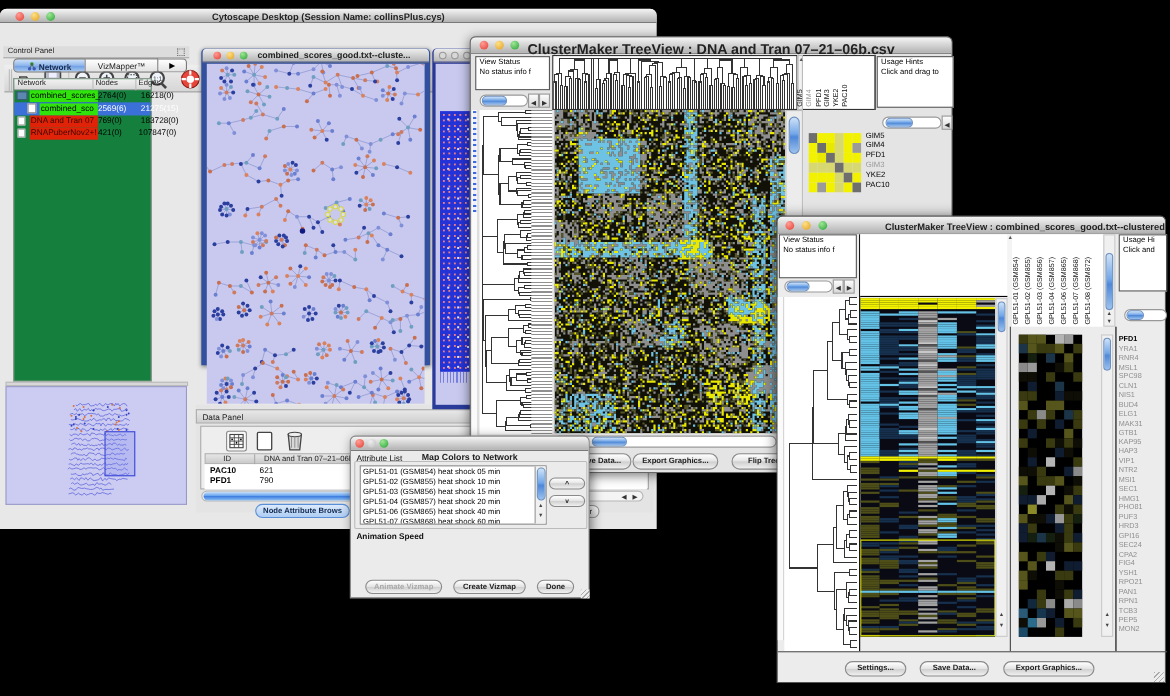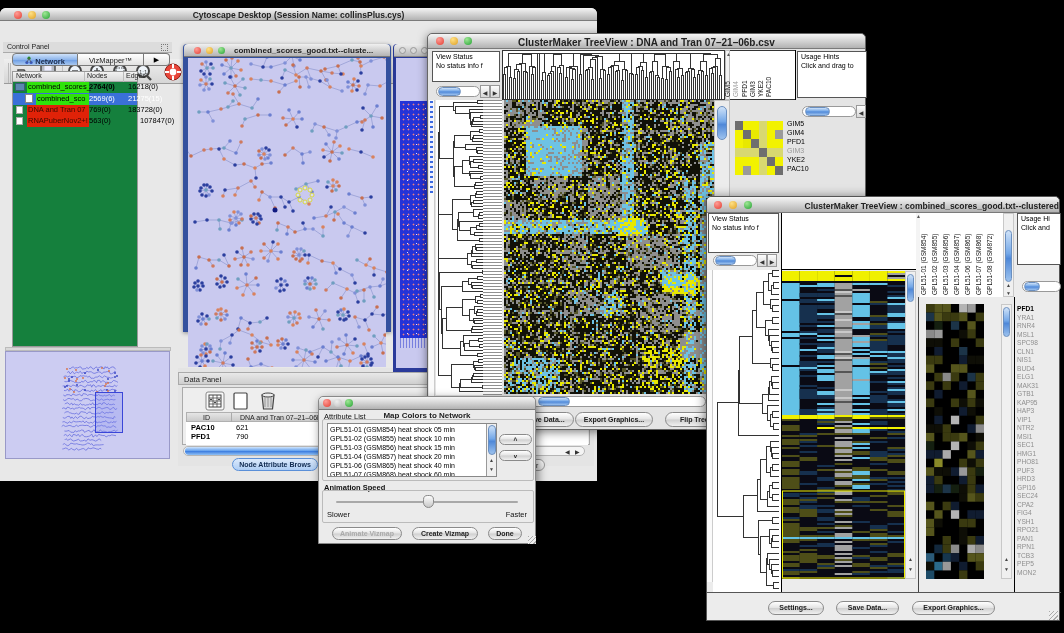--- a/index.html
+++ b/index.html
@@ -95,40 +95,40 @@
       <div class="abs" style="left:0;top:0;width:100%;height:10px;background:linear-gradient(#f2f2f2,#d8d8d8);border-bottom:1px solid #aaa;font-size:7px;color:#222;">
         <span class="abs" style="left:3px;">Network</span>
           <span class="abs" style="left:74px;">Nodes</span>
           <span class="abs" style="left:113px;">Edges</span>
         <i class="abs" style="left:71px;top:0;width:1px;height:10px;background:#bbb;"></i>
         <i class="abs" style="left:110px;top:0;width:1px;height:10px;background:#bbb;"></i>
       </div>
       <div class="abs" style="left:0;top:10px;width:100%;height:11px;font-size:7.5px;color:#000;">
         <span class="abs" style="left:2px;top:1px;width:10px;height:8px;background:#5b87b0;border:1px solid #3a5a78;border-radius:1px;"></span>
         <span class="abs" style="left:14px;top:0px;width:62px;height:11px;background:#2fe30b;padding-left:1px;">combined_scores_</span>
-        <span class="abs" style="left:76px;top:0px;font-weight:bold;">2764(0)</span>
+        <span class="abs" style="left:76px;top:0px;">2764(0)</span>
           <span class="abs" style="left:115px;top:0px;">16218(0)</span>
       </div>
       <div class="abs" style="left:0;top:21px;width:100%;height:12px;background:#3a70d8;font-size:7.5px;color:#fff;">
         <span class="abs" style="left:12px;top:1px;width:8px;height:9px;background:#fff;border:1px solid #888;"></span>
         <span class="abs" style="left:23px;top:1px;width:53px;height:11px;background:#2fe30b;color:#000;padding-left:1px;">combined_sco</span>
         <span class="abs" style="left:76px;top:1px;">2569(6)</span>
           <span class="abs" style="left:115px;top:1px;">21275(15)</span>
       </div>
       <div class="abs" style="left:0;top:33px;width:100%;height:11px;font-size:7.5px;color:#000;">
         <span class="abs" style="left:3px;top:1px;width:7px;height:8px;background:#fff;border:1px solid #aaa;"></span>
         <span class="abs" style="left:14px;top:0px;width:62px;height:11px;background:#e02208;color:#3c0a00;padding-left:1px;">DNA and Tran 07</span>
         <span class="abs" style="left:76px;top:0px;">769(0)</span>
           <span class="abs" style="left:115px;top:0px;">183728(0)</span>
       </div>
       <div class="abs" style="left:0;top:44px;width:100%;height:11px;font-size:7.5px;color:#000;">
         <span class="abs" style="left:3px;top:1px;width:7px;height:8px;background:#fff;border:1px solid #aaa;"></span>
         <span class="abs" style="left:14px;top:0px;width:62px;height:11px;background:#e02208;color:#3c0a00;padding-left:1px;">RNAPuberNov2+!</span>
-        <span class="abs" style="left:76px;top:0px;">563(0)</span>
-          <span class="abs" style="left:127px;top:0px;">107847(0)</span>
+        <span class="abs" style="left:76px;top:0px;">421(0)</span>
+          <span class="abs" style="left:113px;top:0px;">107847(0)</span>
       </div>
     </div>
 
     <div class="abs" style="left:2px;top:305px;width:166px;height:4px;background:#d8d8d8;border:1px solid #bbb;"></div>
     <div class="abs" style="left:2px;top:309px;width:165px;height:108px;background:#ccccf2;border:1px solid #9999c8;">
       <div class="abs" style="left:53px;top:14px;">
           <svg width="62" height="88" style="position:absolute;left:0;top:0">
             <path d="M9.9 2.0L11.0 3.0L12.0 2.0L14.1 0.8L15.8 2.3L16.8 1.7L18.7 1.9L20.5 1.0L21.8 0.9L23.4 3.2L25.1 2.8L26.6 2.7L27.7 1.4L29.5 2.6L31.0 0.8L32.4 1.2L33.7 2.9L34.9 3.1L37.0 0.8L38.4 2.0L39.5 1.8L41.6 0.9L43.3 0.9L45.0 3.1L46.2 0.6L47.3 2.1L48.3 0.8L49.9 3.2L51.4 1.7L53.2 0.9L54.9 1.1L56.6 3.3M8.2 6.5L9.9 5.5L11.3 7.9L13.5 5.4L15.3 7.8L16.6 6.8L17.6 6.1L19.5 6.8L21.4 5.3L22.8 7.5L24.5 6.4L26.0 7.9L27.7 5.2L29.6 6.0L31.2 5.7L32.7 6.0L33.8 6.9L34.9 7.3L35.9 7.3L37.9 6.5L39.8 5.8L41.7 6.3L42.9 7.8L44.4 6.1L46.4 6.1L48.2 5.6L50.3 5.8L51.3 7.8L52.5 7.8L54.7 6.8L55.7 5.3L57.0 6.2M4.4 11.0L5.9 10.0L7.5 10.0L8.6 11.2L10.5 9.8L12.0 11.6L13.9 10.7L16.0 10.1L17.9 11.8L19.9 11.0L21.0 9.7L22.7 10.1L24.4 9.8L26.4 10.2L27.4 10.1L28.9 11.2L30.4 10.1L32.0 12.3L33.6 12.2L34.7 12.4L36.7 11.1L38.3 11.1L40.4 9.8L42.2 11.1L43.6 11.6L45.4 9.9L47.3 10.9L48.9 11.4L49.9 11.3L51.4 12.1L52.7 11.9L54.5 11.3M5.5 15.5L7.2 15.8L9.0 15.2L10.1 14.6L11.8 14.6L12.9 15.1L14.5 15.6L15.5 16.3L16.9 16.3L17.9 16.8L19.6 16.8L21.8 16.4L22.9 15.1L24.2 16.3L25.5 14.7L26.6 14.4L28.7 16.8L30.2 16.2L31.7 15.6L33.2 15.9L34.5 14.8L36.1 14.7L37.6 16.7L38.6 14.4L40.6 14.3L41.9 16.5L43.6 14.7L44.7 14.9L46.0 16.3L48.2 16.3L50.3 16.7L52.3 16.7L54.5 14.4L55.9 14.8L57.6 15.5L59.0 16.4M3.6 20.0L4.9 19.9L6.7 20.2L8.2 19.1L9.7 19.5L10.9 20.1L12.1 20.6L13.9 19.0L15.6 19.5L17.2 20.3L19.1 21.1L21.0 19.2L22.6 19.5L23.6 20.1L25.2 21.0L26.6 20.9L28.2 18.9L30.1 19.4L31.7 18.8L32.7 21.2L33.8 19.0L35.0 18.9L37.0 21.4L38.7 19.7L40.8 20.0L42.0 20.5L43.4 19.4L44.8 19.7L46.0 20.3L48.0 20.2L49.1 20.5L50.1 19.9L52.1 20.5L54.2 20.7L55.5 19.0L57.1 20.5L58.4 19.5M5.0 24.5L6.7 24.6L8.8 23.2L10.1 25.3L11.9 23.4L13.0 23.7L14.7 25.6L15.9 23.7L17.8 24.3L19.8 25.9L21.9 25.1L23.5 23.3L25.5 24.2L27.0 24.9L29.2 24.7L31.3 25.8L32.4 24.1L34.4 25.2L36.6 23.6L38.2 25.7L39.9 25.0L42.1 23.6L43.1 25.5L44.8 23.7L46.8 23.9L48.0 23.9L49.0 24.2L51.0 24.4L53.1 23.2L54.3 23.5L56.0 23.7L57.8 24.6M4.3 29.0L6.3 30.2L7.5 28.7L9.6 28.7L10.9 28.9L12.2 30.0L13.9 27.9L16.1 29.1L17.4 29.3L19.5 28.6L20.5 28.2L21.6 29.1L23.0 30.0L24.2 27.6L25.8 27.9L27.2 28.2L28.4 29.4L30.5 28.6L32.3 28.5L34.4 29.1L35.4 29.7L36.7 27.7L37.7 30.0L39.5 28.6L41.2 29.6L42.3 29.6L44.1 30.2L45.2 29.2L46.8 30.0L48.3 29.5L50.3 28.6L52.0 30.1L53.0 30.3L54.4 28.9L55.7 29.8M4.1 33.5L5.3 34.6L7.2 34.0L8.5 32.8L10.1 32.3L12.2 33.2L14.3 32.6L16.1 34.3L17.9 33.3L18.9 33.3L20.4 34.7L22.5 34.8L24.7 32.6L25.8 32.9L26.8 32.4L28.5 32.7L30.2 33.2L31.5 34.8L32.7 34.6L34.4 34.0L35.6 34.2L37.6 32.7L39.2 33.9L40.8 34.2L42.5 33.0L44.3 34.3L45.9 33.8L47.7 33.4L48.8 33.2L50.7 34.1L51.8 33.4L53.5 33.6L54.7 33.9L56.5 33.6M5.8 38.0L6.8 37.4L8.6 36.8L10.8 38.6L12.7 37.1L13.7 39.0L15.3 37.8L16.9 38.8L18.4 38.8L19.6 39.3L21.4 37.5L23.0 39.1L24.4 38.6L26.5 39.3L27.8 38.8L29.5 38.9L30.6 37.8L32.1 38.9L33.7 36.7L34.9 38.9L37.0 38.2L38.1 38.8L40.1 37.4L41.7 37.4L42.8 38.7L43.9 36.8L46.0 36.9L48.0 38.9L49.3 37.6L50.5 38.6L52.7 38.7L54.3 38.1L55.8 38.6M3.1 42.5L4.9 41.8L7.1 43.1L8.3 41.2L10.0 41.5L11.6 42.8L13.6 42.2L15.3 43.4L16.4 42.0L18.4 42.1L20.5 41.3L21.6 42.1L23.2 42.1L24.4 42.4L26.5 43.7L28.3 41.8L30.0 41.5L31.0 43.3L32.4 41.5L34.3 41.4L35.6 41.5L37.7 43.0L38.9 41.3L41.0 41.5L42.9 43.0L44.6 42.4L46.1 41.9L47.8 41.5L49.4 41.8L50.8 43.6L52.5 42.9L54.3 41.1L56.2 43.5L58.1 42.6M5.4 47.0L6.7 46.1L8.1 45.7L9.4 45.8L10.4 46.7L11.4 46.9L13.4 47.6L14.5 47.6L15.7 47.9L17.5 47.1L19.0 48.3L20.3 48.1L21.5 45.9L22.8 45.7L24.8 46.1L26.5 46.4L27.9 47.8L29.6 46.3L31.5 46.0L32.5 47.5L34.5 47.7L36.4 48.2L38.5 47.2L39.7 47.2L41.2 47.6L42.6 45.8L43.8 46.0L45.7 47.5L47.4 46.5L49.2 46.9L50.8 46.2L53.0 46.8L54.6 46.2M3.8 51.5L5.3 52.2L6.7 51.8L8.5 50.5L10.5 50.3L11.8 52.4L12.9 50.9L14.4 52.7L16.6 50.7L18.4 52.4L20.0 51.0L21.2 50.3L22.2 50.2L24.1 51.8L25.2 52.7L27.4 51.3L28.8 52.6L30.6 52.2L31.8 52.1L33.3 50.3L34.4 50.8L35.7 50.9L37.8 51.2L39.0 50.4L40.1 51.2L41.6 50.3L43.2 51.1L44.2 51.4L45.4 50.6L47.3 51.3L48.8 51.7L50.6 51.9L52.8 52.1L54.2 52.8L55.2 50.6L56.4 51.2M3.4 56.0L5.2 55.6L6.8 56.5L8.9 57.3L10.3 55.7L12.5 57.0L14.5 54.9L15.9 55.8L17.3 55.9L19.4 55.7L21.0 55.5L22.7 56.1L23.9 54.8L25.8 56.9L27.2 55.2L28.4 56.3L30.1 57.2L31.9 56.2L33.6 57.1L35.7 55.1L36.8 55.0L37.9 57.0L40.0 56.0L41.9 56.5L43.7 55.7L45.9 55.5L47.0 54.7L48.9 56.8L50.9 56.8L52.2 55.6L53.6 57.0L54.6 55.5L56.3 56.4L57.3 54.9M2.7 60.5L4.3 59.2L6.3 60.4L8.1 60.1L10.1 59.4L12.1 59.8L13.7 60.7L15.5 60.6L17.4 59.2L19.1 60.5L20.8 59.4L22.6 59.3L23.7 59.2L25.9 59.6L27.7 59.3L29.4 59.7L31.1 61.2L33.0 60.6L34.8 59.1L35.9 59.8L37.4 61.2L38.5 59.7L40.1 60.0L41.2 59.9L42.2 59.1L44.2 60.0L46.1 59.8L48.0 61.6L49.0 60.8L51.1 61.3L52.2 61.1L54.1 59.5L55.9 60.8L57.2 61.4M5.4 65.0L7.0 65.2L8.0 65.0L10.1 64.5L11.7 66.2L13.8 66.3L14.9 66.4L16.3 64.6L17.5 65.9L19.2 64.9L20.8 65.0L22.5 64.0L24.4 64.3L25.4 66.3L26.5 65.8L28.4 64.8L30.2 64.3L31.4 66.1L33.3 65.8L34.9 63.7L36.8 66.3L38.2 65.4L39.4 66.3L41.2 63.8L43.0 65.5L44.6 65.2L46.7 65.5L48.3 66.3L50.0 65.8L51.7 65.7L53.6 65.0L55.2 64.2L57.0 65.6L58.4 63.8M4.8 69.5L6.6 68.5L8.7 70.1L10.6 68.5L11.9 69.6L13.0 70.8L14.2 68.5L16.1 68.8L17.8 69.9L19.1 68.2L20.9 70.6L22.9 68.4L24.3 69.4L25.3 70.6L27.3 70.8L29.4 70.4L30.8 69.9L32.8 68.1L33.9 70.9L35.0 70.6L36.5 68.8L37.9 70.6L39.7 68.4L41.7 69.1L43.7 69.5L45.7 69.6L47.1 70.9L49.3 69.6L50.9 69.8L52.7 68.9L54.9 69.3L57.0 69.7M5.7 74.0L7.0 72.7L8.7 74.2L10.1 73.6L11.4 72.9L13.0 74.1L14.5 75.0L16.0 74.7L17.9 74.0L19.5 73.3L21.3 75.0L23.5 74.8L25.6 74.2L27.2 75.3L29.0 72.8L31.0 74.3L33.0 73.7L34.8 74.3L36.5 75.1L38.0 74.5L40.1 72.8L42.2 74.5M3.8 78.5L5.4 77.6L6.6 78.5L8.3 79.7L10.1 79.2L11.8 77.2L13.1 77.4L14.9 78.0L16.6 78.0L17.7 77.7L19.8 78.4L21.6 78.6L23.1 79.0L25.2 78.9L27.2 78.1L28.5 77.1L30.1 77.3L31.5 78.4L32.9 77.7L34.4 79.7L36.1 79.0L38.3 78.9L40.4 79.0L42.4 78.8L44.6 78.6M3.3 83.0L4.5 82.8L6.6 82.0L8.1 82.4L9.8 84.0L11.2 83.2L12.2 82.3L13.7 83.4L15.8 84.1L17.4 82.3L19.4 84.0L21.3 83.5L23.1 82.7L24.8 82.6L26.6 84.1L28.0 83.7L29.1 81.8L30.3 82.4L31.9 82.7L34.0 81.8L36.0 82.3L37.4 82.9L38.9 83.2L39.9 83.3L41.0 82.1L42.3 83.0" stroke="#4a52d8" stroke-width="0.6" fill="none"></path>
             <circle cx="43" cy="2" r="0.9" fill="#d87040"></circle>
             <circle cx="26" cy="7" r="0.9" fill="#3040c0"></circle>
@@ -779,21 +779,21 @@
   </div>
 </div>
 
 <div class="win" style="left:427px;top:33px;width:439px;height:397px;background:#e4e4e4;border:1px solid #666;border-radius:5px 5px 0 0;box-shadow:0 2px 10px rgba(0,0,0,.5);">
   <div class="tbar" style="height:15px;border-radius:5px 5px 0 0;">
     <div class="lights">
       <i style="left:8px;top:3px;background:radial-gradient(circle at 35% 30%,#ff9d96,#e33e32);"></i>
       <i style="left:22px;top:3px;background:radial-gradient(circle at 35% 30%,#ffe084,#dfa023);"></i>
       <i style="left:36px;top:3px;background:radial-gradient(circle at 35% 30%,#9fe795,#25a233);"></i>
     </div>
-    <div class="ttl" style="top:3px;font-size:10px;">ClusterMaker TreeView : DNA and Tran 07–21–06b.csv</div>
+    <div class="ttl" style="top:3px;font-size:13px;">ClusterMaker TreeView : DNA and Tran 07–21–06b.csv</div>
   </div>
 
   <div class="panelbox" style="left:4px;top:17px;width:68px;height:31px;">View Status<br>No status info f</div>
   <div class="pill" style="left:8px;top:52px;width:44px;height:11px;">
       <div class="pthumb" style="left:1px;top:0px;width:23px;height:9px;"></div>
     </div>
   <span class="sbtn" style="left:52px;top:51px;width:10px;height:13px;padding-top:3px;">◀</span>
   <span class="sbtn" style="left:62px;top:51px;width:10px;height:13px;padding-top:3px;">▶</span>
 
   <div class="abs" style="left:74px;top:16px;width:223px;height:50px;background:#fff;border:1px solid #333;">
@@ -1790,23 +1790,17 @@
     </div>
     <div class="abs" style="left:163px;top:4px;width:10px;height:52px;background:#f0f0f0;border-left:1px solid #999;">
       <div class="pthumb" style="left:1px;top:1px;width:8px;height:30px;border-radius:4px;"></div>
       <span style="position:absolute;left:2px;top:33px;font-size:5px;color:#444;">▲</span>
       <span style="position:absolute;left:2px;top:42px;font-size:5px;color:#444;">▼</span>
     </div>
     <div class="abtn" style="left:176px;top:14px;width:33px;height:11px;font-size:6.5px;padding-top:2px;">^</div>
     <div class="abtn" style="left:176px;top:30px;width:33px;height:11px;font-size:6px;padding-top:2px;">v</div>
   </div>
   <span class="abs" style="left:5px;top:86px;font-size:7.5px;color:#111;font-weight:bold;">Animation Speed</span>
-  <div class="abs" style="left:3px;top:93px;width:212px;height:33px;border:1px solid #bbb;border-radius:2px;">
-    <div class="abs" style="left:13px;top:10px;width:182px;height:2px;background:#a8a8a8;border-radius:1px;"></div>
-    <div class="abs" style="left:100px;top:4px;width:11px;height:13px;background:linear-gradient(#fdfdfd,#c8c8c8);border:1px solid #888;border-radius:5px 5px 6px 6px;"></div>
-    <span class="abs" style="left:4px;top:19px;font-size:7.5px;color:#111;">Slower</span>
-    <span class="abs" style="right:6px;top:19px;font-size:7.5px;color:#111;">Faster</span>
-  </div>
   <div class="abtn" style="left:13px;top:130px;width:70px;height:13px;color:#aaa;padding-top:2px;">Animate Vizmap</div>
   <div class="abtn" style="left:93px;top:130px;width:66px;height:13px;padding-top:2px;">Create Vizmap</div>
   <div class="abtn" style="left:169px;top:130px;width:34px;height:13px;padding-top:2px;">Done</div>
   <span class="abs" style="left:209px;top:139px;width:8px;height:8px;background:repeating-linear-gradient(135deg,#aaa 0 1px,#eee 1px 3px);"></span>
 </div>
 
 </body></html>

